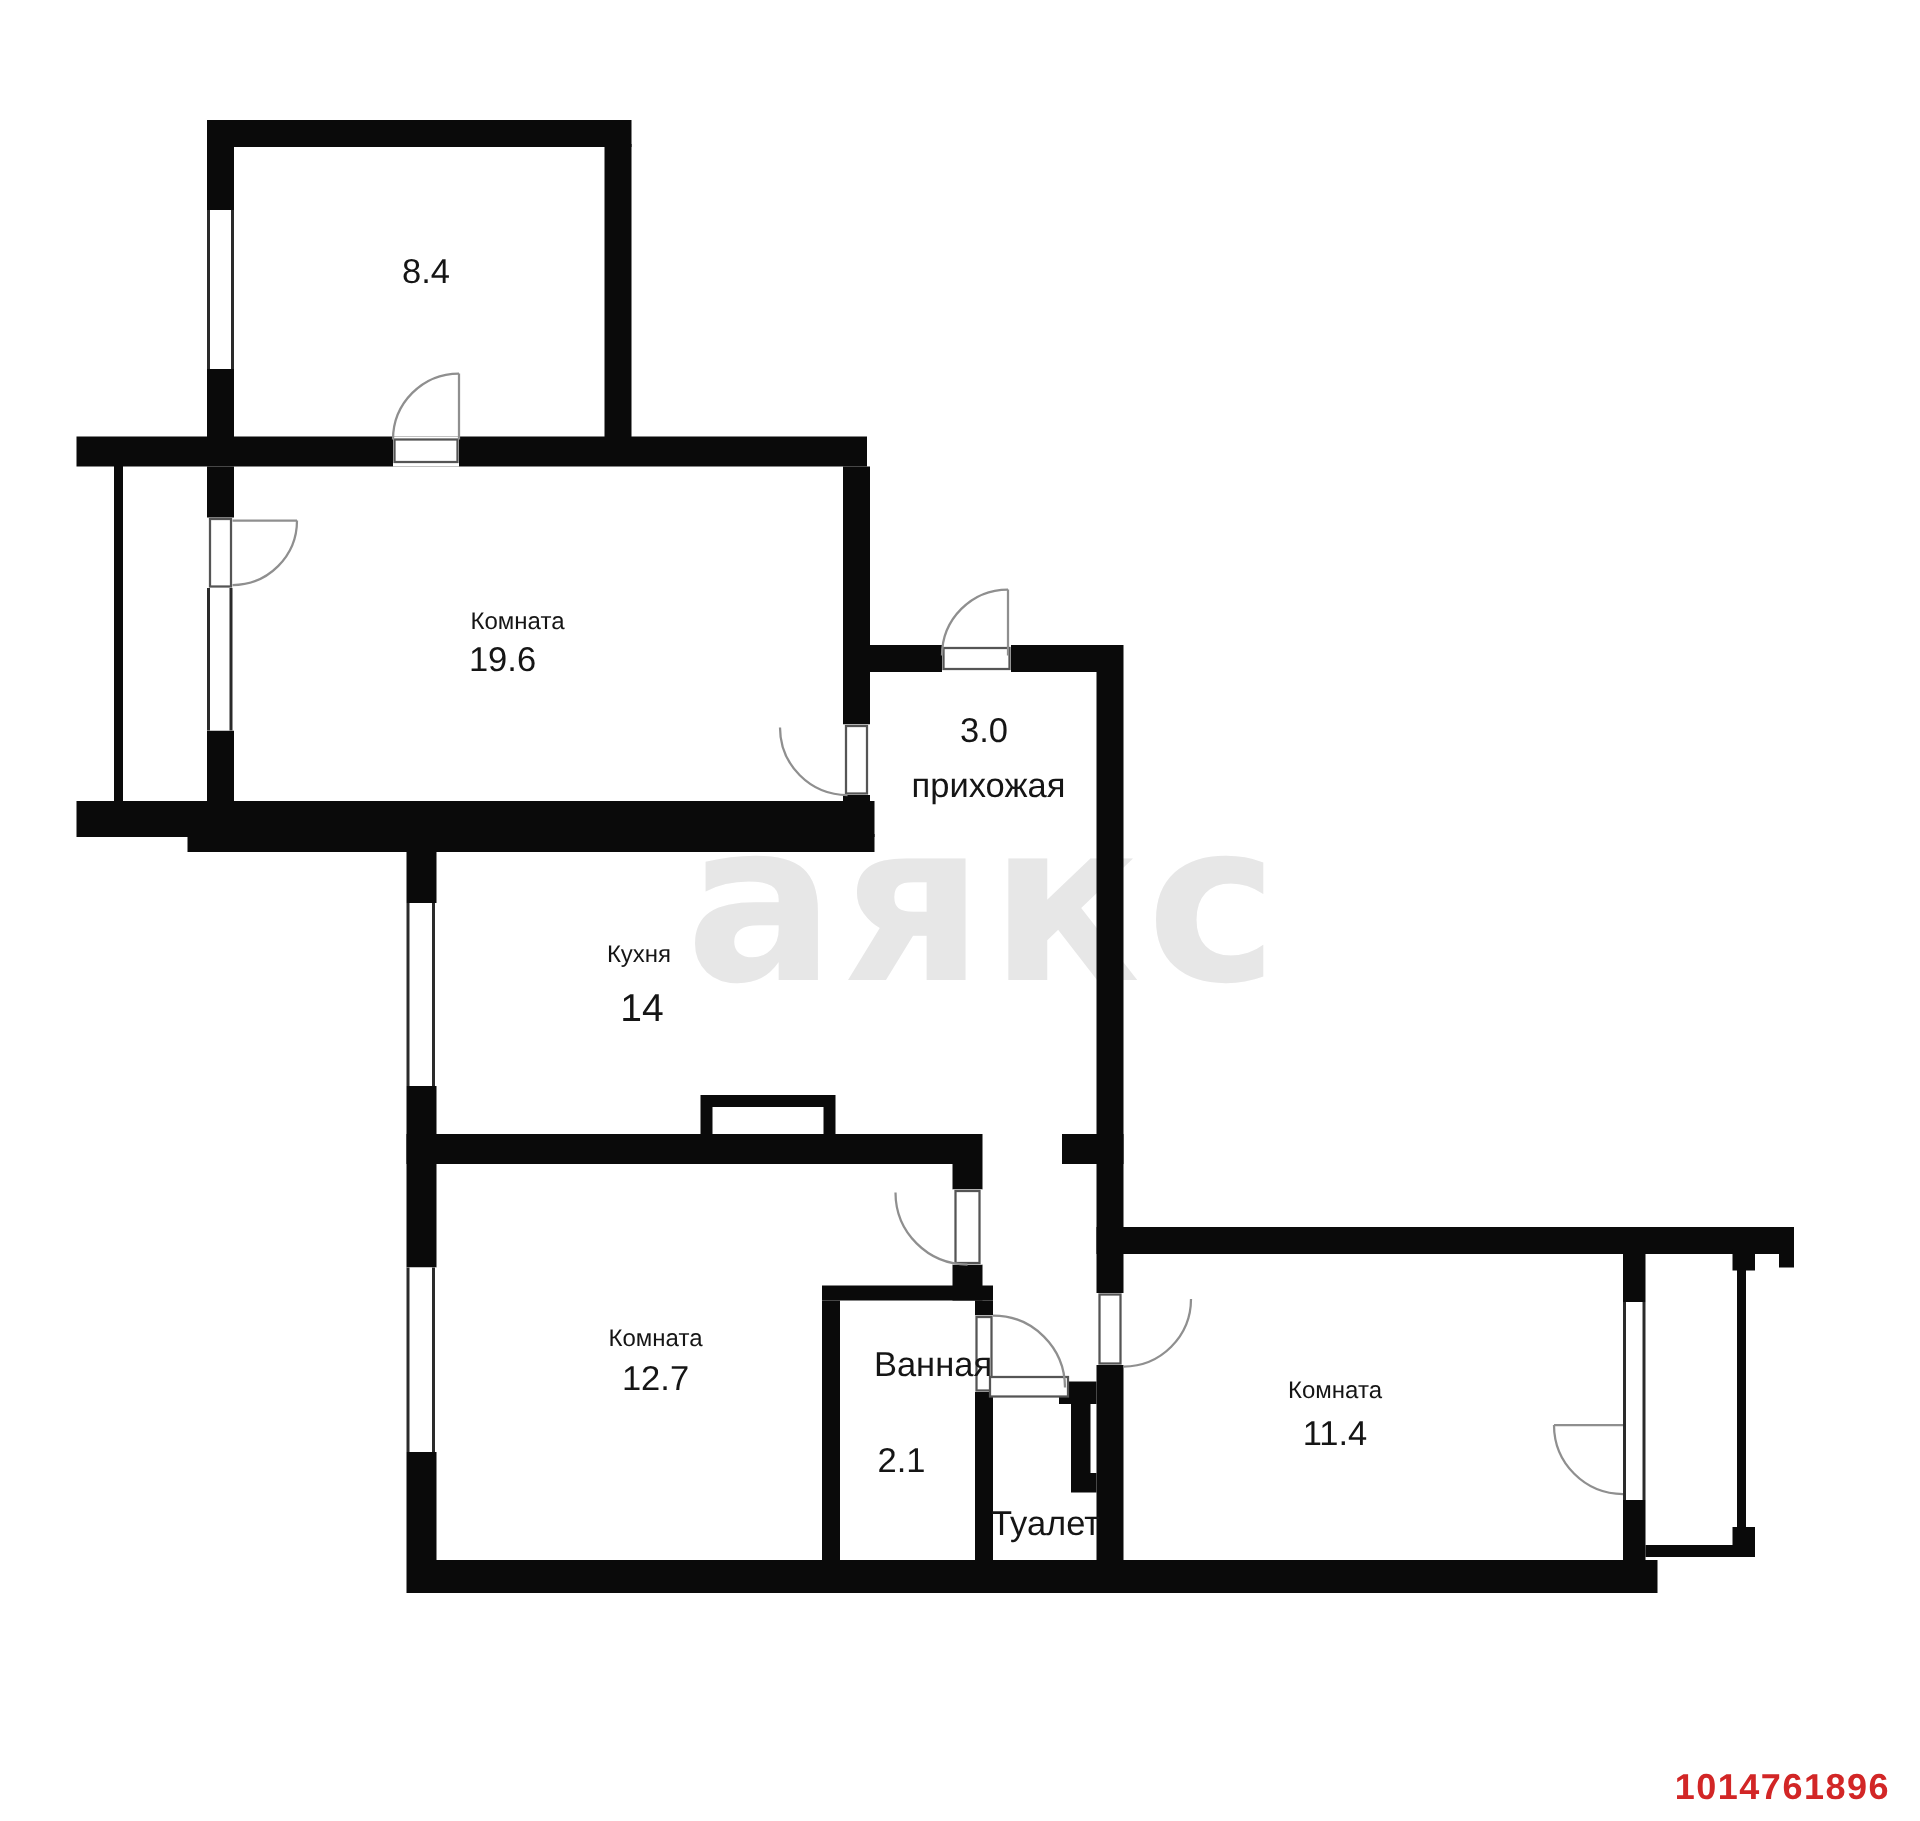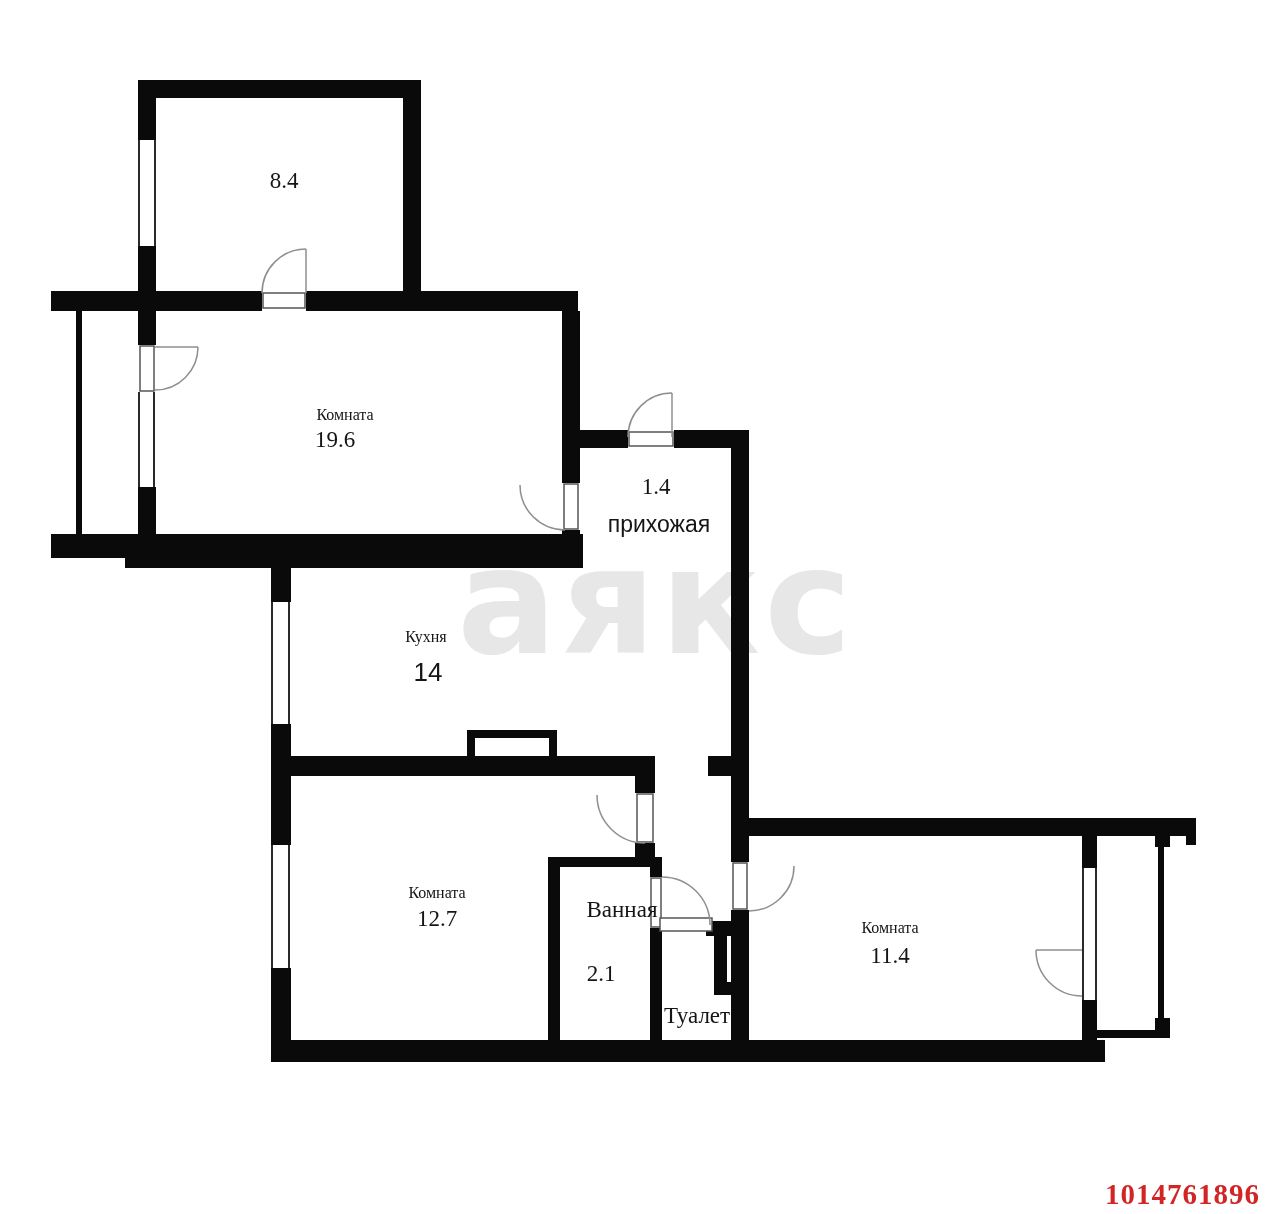--- a/index.html
+++ b/index.html
@@ -4,28 +4,28 @@
 <style>
   html,body{margin:0;padding:0;background:#ffffff;}
   .plan{position:relative;width:1280px;height:1214px;background:#fff;overflow:hidden;
         font-family:"Liberation Serif",serif;}
   .watermark{position:absolute;left:444px;top:528px;z-index:1;
              font-family:"DejaVu Sans",sans-serif;font-weight:800;
              font-size:148px;line-height:1;letter-spacing:4px;color:#e7e7e7;
              user-select:none;margin-left:13px;}
   svg.draw{position:absolute;left:0;top:0;z-index:2;}
   .lbl{position:absolute;z-index:3;transform:translate(-50%,-50%);
-       font-family:Liberation Serif, serif;font-size:23px;color:#151515;
+       font-family:Liberation Sans, sans-serif;font-size:23px;color:#151515;
        white-space:nowrap;}
   .lbl.big{font-size:16px;}
   .lbl.sans{font-family:"Liberation Sans",sans-serif;}
   .lbl.kitchen-num{font-family:"Liberation Sans",sans-serif;font-size:26px;text-align:right;}
   .listing-id{position:absolute;right:20px;top:1178px;z-index:3;
-              font-family:Liberation Serif, serif;font-weight:bold;
-              font-size:29px;color:#d22626;letter-spacing:1px;}
+              font-family:Liberation Sans, sans-serif;font-weight:bold;
+              font-size:24px;color:#d22626;letter-spacing:1px;}
 </style>
 </head>
 <body>
 
 <div class="plan">
 
   <div class="watermark">аякс</div>
 
   <svg class="draw" width="1280" height="1214" viewBox="0 0 1280 1214">
 
@@ -136,21 +136,21 @@
       <path d="M 662 877 A 48 48 0 0 1 710 925"></path>
       <path d="M 794 866 A 45 45 0 0 1 749 911"></path>
       <path d="M 1036 950 A 46 46 0 0 0 1082 996"></path>
       <line x1="1036" y1="950" x2="1082" y2="950"></line>
     </g>
   </svg>
 
   <div class="lbl" style="left:284px;top:181px;">8.4</div>
   <div class="lbl big" style="left:345px;top:415px;">Комната</div>
   <div class="lbl" style="left:335px;top:440px;">19.6</div>
-  <div class="lbl" style="left:656px;top:487px;">1.4</div>
+  <div class="lbl" style="left:656px;top:487px;">3.0</div>
   <div class="lbl sans" style="left:659px;top:524px;">прихожая</div>
   <div class="lbl big" style="left:426px;top:637px;">Кухня</div>
   <div class="lbl kitchen-num" style="left:428px;top:672px;">14</div>
   <div class="lbl big" style="left:437px;top:893px;">Комната</div>
   <div class="lbl" style="left:437px;top:919px;">12.7</div>
   <div class="lbl" style="left:602px;top:910px;margin-left:20px;">Ванная</div>
   <div class="lbl" style="left:601px;top:974px;">2.1</div>
   <div class="lbl" style="left:697px;top:1016px;">Туалет</div>
   <div class="lbl big" style="left:890px;top:928px;">Комната</div>
   <div class="lbl" style="left:890px;top:956px;">11.4</div>

